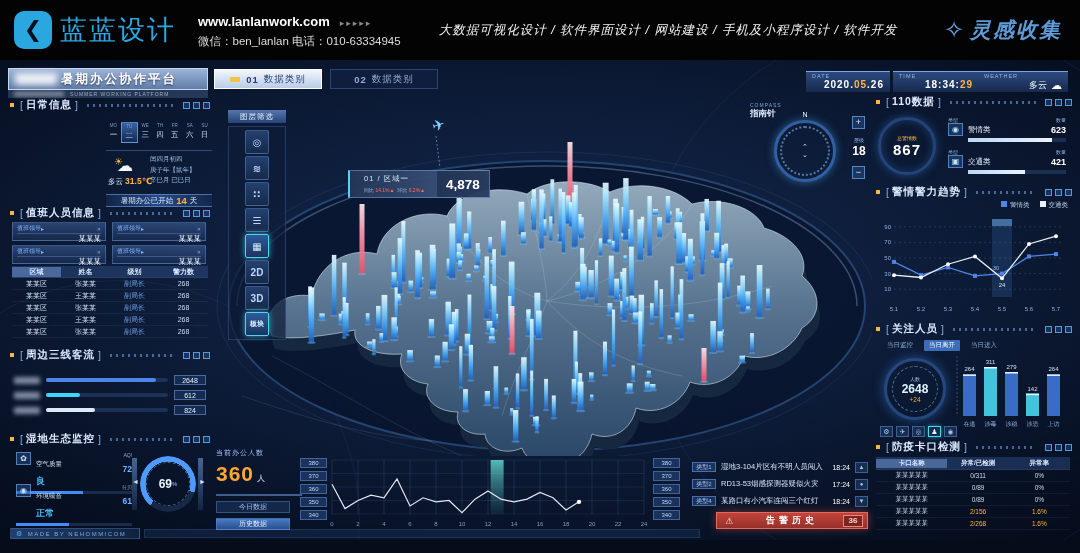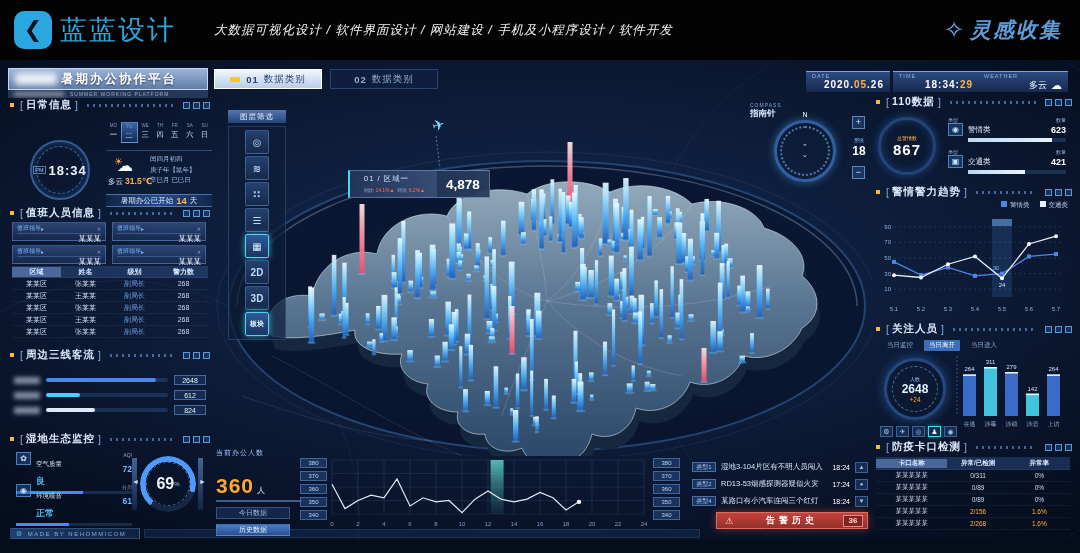--- a/index.html
+++ b/index.html
@@ -92,21 +92,21 @@
   .ebox{width:15px;height:13px;border:1px solid rgba(120,180,250,.6);background:rgba(40,80,140,.5);color:#bfe3ff;font-size:8px;display:flex;align-items:center;justify-content:center;margin-right:5px;}
   .ename{color:#cfe0f5;font-size:6.5px;}
   .estat{color:#49b6f0;font-size:9px;font-weight:bold;}
   .eright{margin-left:auto;text-align:right;}
   .eunit{color:#8fa8cc;font-size:5px;display:block;}
   .evalue{color:#6fb4ff;font-size:8.5px;font-weight:bold;}
   .ebar{margin-top:3px;height:3px;background:rgba(70,110,170,.3);position:relative;}
   .ebar i{position:absolute;left:0;top:0;bottom:0;background:#3f8cff;}
   .gauge{position:absolute;left:132px;top:24px;width:56px;height:56px;border-radius:50%;background:conic-gradient(from 220deg,#4e9aff 0 69%,rgba(70,110,170,.25) 0);-webkit-mask:radial-gradient(circle,transparent 56%,#000 57%);mask:radial-gradient(circle,transparent 56%,#000 57%);}
   .gauge2{position:absolute;left:138px;top:30px;width:44px;height:44px;border-radius:50%;border:1px dashed rgba(130,190,255,.5);display:flex;align-items:center;justify-content:center;color:#eaf6ff;}
-  .gauge2 .v{font-size:16px;font-weight:bold;}
+  .gauge2 .v{font-size:12px;font-weight:bold;}
   .gauge2 .u{font-size:6px;color:#9fc8ff;}
   .garr{position:absolute;top:46px;color:#cfe4ff;font-size:7px;}
   .vsl{position:absolute;top:26px;width:5px;height:52px;background:linear-gradient(180deg,rgba(130,180,250,.5),rgba(40,80,140,.3));}
   
   .madeby{position:absolute;left:10px;top:468px;width:130px;height:11px;display:flex;align-items:center;background:linear-gradient(90deg,rgba(40,75,130,.8),rgba(25,48,85,.55));border:1px solid rgba(100,150,220,.3);color:#7fa8d8;font-size:6px;letter-spacing:1.5px;padding:0 5px;}
   .madeby .g{color:#49b6f0;font-size:7px;margin-right:4px;}
   .fbar2{position:absolute;left:144px;top:469px;width:556px;height:9px;background:rgba(22,44,78,.55);border:1px solid rgba(90,140,210,.18);}
   
   .layerp{position:absolute;left:228px;top:50px;width:58px;}
   .lyt{height:13px;background:linear-gradient(180deg,rgba(110,150,215,.75),rgba(55,95,165,.6));color:#eaf4ff;font-size:7.5px;display:flex;align-items:center;justify-content:center;letter-spacing:1px;}
@@ -158,21 +158,21 @@
   .ficons i.on{border-color:#49d6f0;color:#dff6ff;box-shadow:0 0 5px rgba(73,214,240,.6);}
   .cptr{display:flex;height:12px;align-items:center;font-size:6.5px;color:#cddcf0;border-bottom:1px solid rgba(255,255,255,.05);}
   .cptr span{flex:1.2;text-align:center;}
   .cptr span:first-child{flex:1.4;}
   .cptr.hd{background:rgba(60,100,170,.35);color:#dceaff;font-weight:bold;height:13px;}
   .cptr.hd span:first-child{background:rgba(130,170,235,.45);}
   .cptr .warn{color:#ffb545;}
   
   .office{position:absolute;left:216px;top:388px;width:86px;}
   .office .lb{color:#9fc0f8;font-size:7px;letter-spacing:1px;}
-  .office .vrow{margin-top:16px;border-bottom:2px solid rgba(120,170,240,.5);padding-bottom:2px;}
+  .office .vrow{margin-top:4px;border-bottom:2px solid rgba(120,170,240,.5);padding-bottom:8px;}
   .office .v{color:#ffa72e;font-size:21px;font-weight:bold;letter-spacing:1px;}
   .office .u{color:#cfe0f5;font-size:8px;margin-left:3px;}
   .obtn{margin-top:5px;width:74px;height:12px;display:flex;align-items:center;justify-content:center;font-size:7px;color:#9fc0f0;background:rgba(22,42,76,.9);border:1px solid rgba(100,150,220,.4);cursor:pointer;}
   .obtn.on{background:linear-gradient(180deg,#487cc8,#2a4f8c);color:#eaf4ff;}
   .ytick{position:absolute;width:27px;height:10px;border:1px solid rgba(110,160,230,.45);background:rgba(30,58,104,.8);color:#bcd8f5;font-size:6px;display:flex;align-items:center;justify-content:center;}
   
   .alrow{position:absolute;left:692px;width:176px;height:14px;display:flex;align-items:center;}
   .altag{min-width:24px;height:10px;border:1px solid rgba(110,160,230,.55);background:rgba(40,70,125,.6);color:#9fc0f0;font-size:6px;display:flex;align-items:center;justify-content:center;margin-right:5px;}
   .altxt{flex:1;color:#d5e4f8;font-size:7.5px;white-space:nowrap;overflow:hidden;}
   .altime{color:#fff;font-size:7px;margin:0 5px;}
@@ -185,20 +185,24 @@
 </head>
 <body>
 
 <div class="stage">
 
   <div class="banner">
     <div class="logo-mark">
         <span>❮</span>
       </div>
     <div class="logo-text">蓝蓝设计</div>
+    <div class="site-col">
+      <div><span class="site">www.lanlanwork.com</span><span class="arrows">▸▸▸▸▸</span></div>
+      <div class="contact">微信：ben_lanlan    电话：010-63334945</div>
+    </div>
     <div class="services">大数据可视化设计 / 软件界面设计 / 网站建设 / 手机及小程序设计 / 软件开发</div>
     <div class="collect">
       <span class="ic">✧</span>
       <span class="tx">灵感收集</span>
     </div>
   </div>
 
   <div class="dash">
     <div class="ring-deco" style="left:640px;top:-40px;width:560px;height:560px;"></div>
     <div class="ring-deco" style="left:-120px;top:220px;width:480px;height:480px;"></div>
@@ -694,24 +698,20 @@
 
     <div class="panel" style="left:8px;top:38px;width:202px;height:104px;">
         <div class="p-head">
           <i class="ph-dot"></i>
           <span class="ph-br">[</span>
           <span class="ph-t">日常信息</span>
           <span class="ph-br">]</span>
           <i class="ph-lead"></i>
           <span class="ph-ics"><i class="ph-sq"></i><i class="ph-sq"></i><i class="ph-sq"></i></span>
         </div>
-      <div class="clock">
-        <span class="pm">PM</span>
-        <span class="tm">18:34</span>
-      </div>
       <div class="week" id="week">
           <div class="wcell">
             <span class="en">MO</span>
             <span class="cn">一</span>
           </div>
           <div class="wcell on">
             <span class="en">TU</span>
             <span class="cn">二</span>
           </div>
           <div class="wcell">

